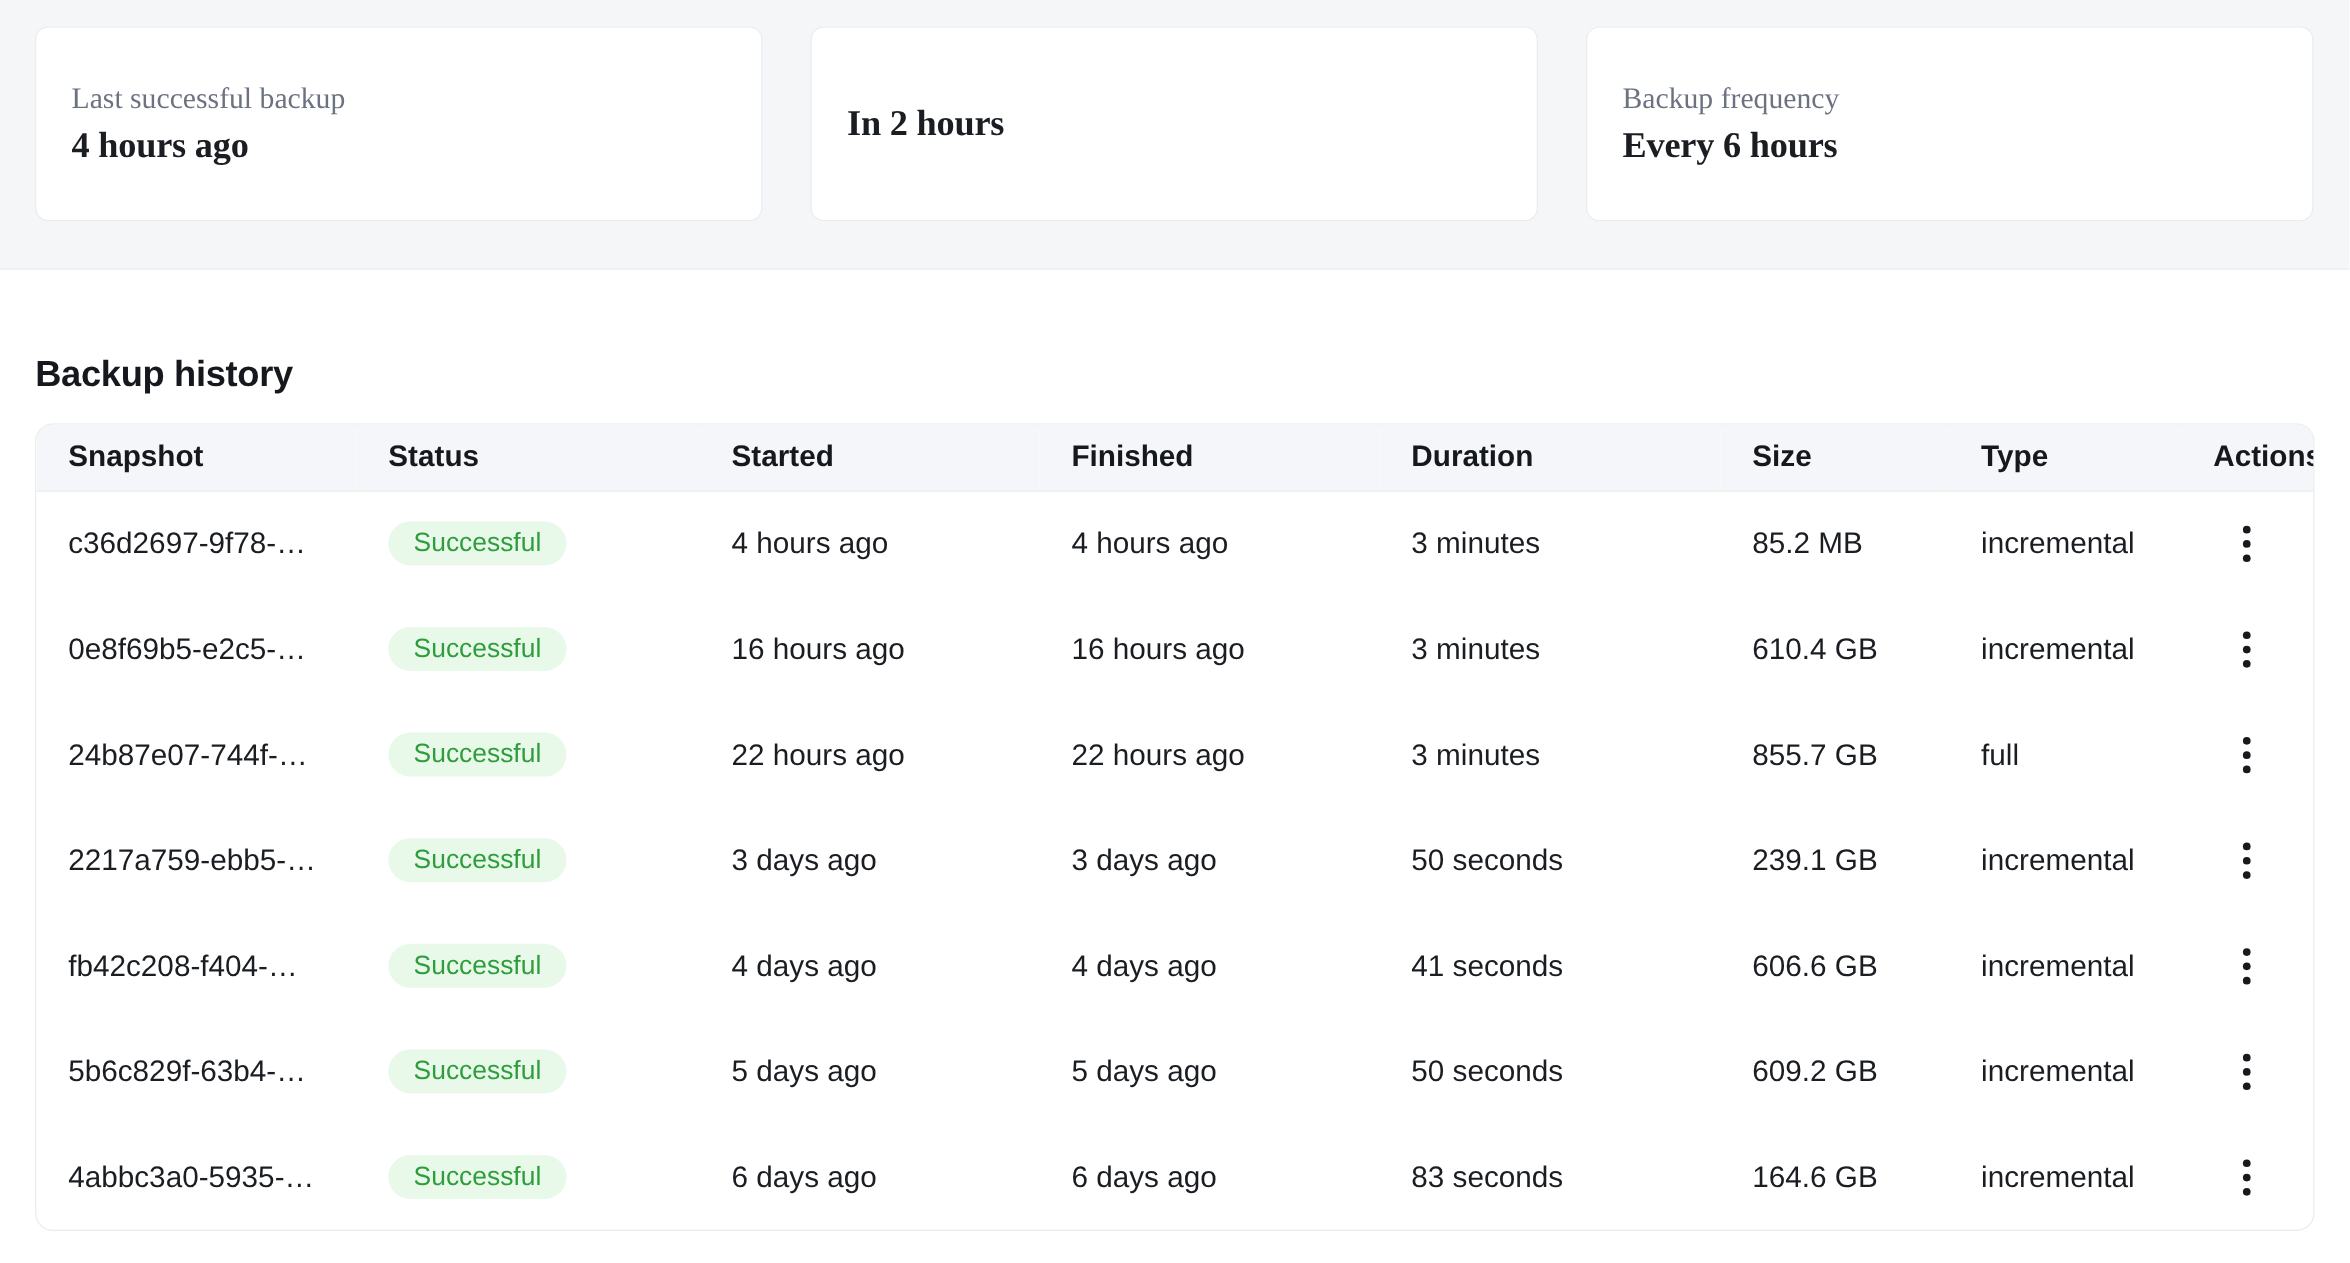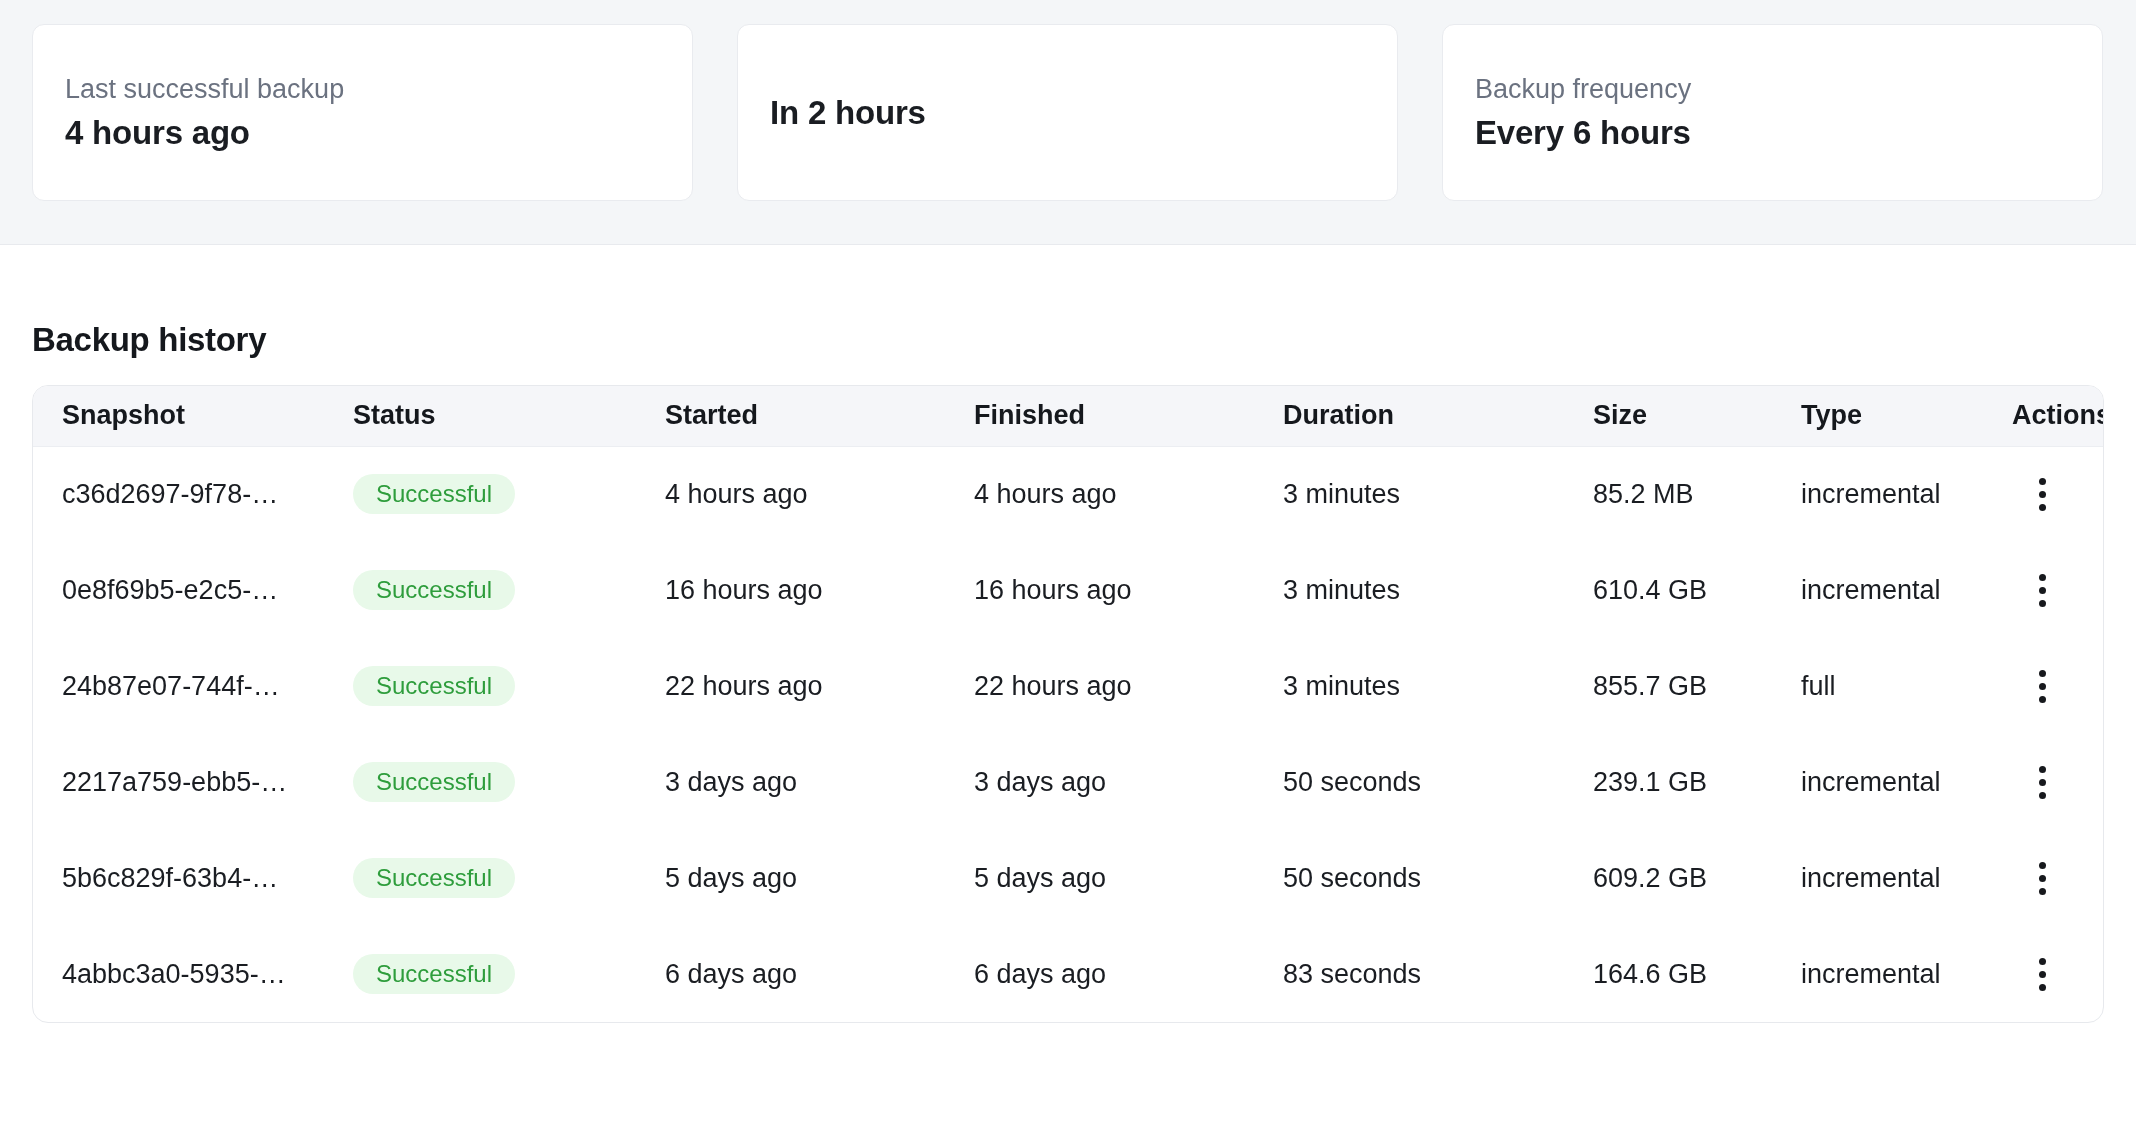--- a/index.html
+++ b/index.html
@@ -9,20 +9,21 @@
     font-family: "Liberation Sans", sans-serif;
     color: #1a1d22;
     overflow: hidden;
   }
 
   
   .stats-band {
     height: 245px;
     background: #f4f6f8;
     border-bottom: 1px solid #e8eaee;
+    font-family: Liberation Serif, serif;
   }
   .cards {
     display: grid;
     grid-template-columns: repeat(3, 1fr);
     gap: 44px;
     padding: 24px 33px 0 32px;
   }
   .card {
     height: 177px;
     background: #ffffff;
@@ -205,20 +206,36 @@
           <td>incremental</td>
           <td>
             <button class="kebab">
               <span class="kebab-icon" style="display:contents">
                 <i class="dot"></i><i class="dot"></i><i class="dot"></i>
               </span>
             </button>
           </td>
         </tr>
         <tr>
+          <td>fb42c208-f404-…</td>
+          <td><span class="badge">Successful</span></td>
+          <td>4 days ago</td>
+          <td>4 days ago</td>
+          <td>41 seconds</td>
+          <td>606.6 GB</td>
+          <td>incremental</td>
+          <td>
+            <button class="kebab">
+              <span class="kebab-icon" style="display:contents">
+                <i class="dot"></i><i class="dot"></i><i class="dot"></i>
+              </span>
+            </button>
+          </td>
+        </tr>
+        <tr>
           <td>5b6c829f-63b4-…</td>
           <td><span class="badge">Successful</span></td>
           <td>5 days ago</td>
           <td>5 days ago</td>
           <td>50 seconds</td>
           <td>609.2 GB</td>
           <td>incremental</td>
           <td>
             <button class="kebab">
               <span class="kebab-icon" style="display:contents">

